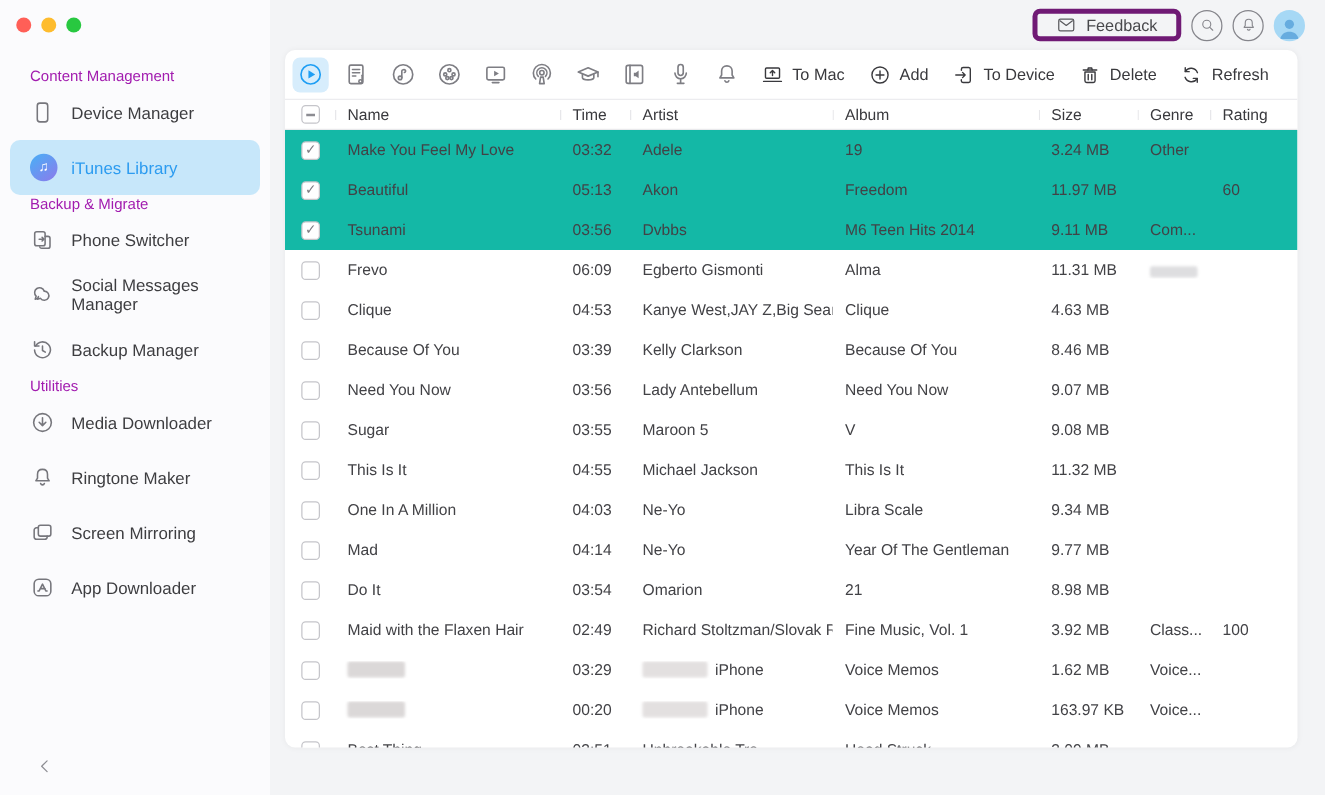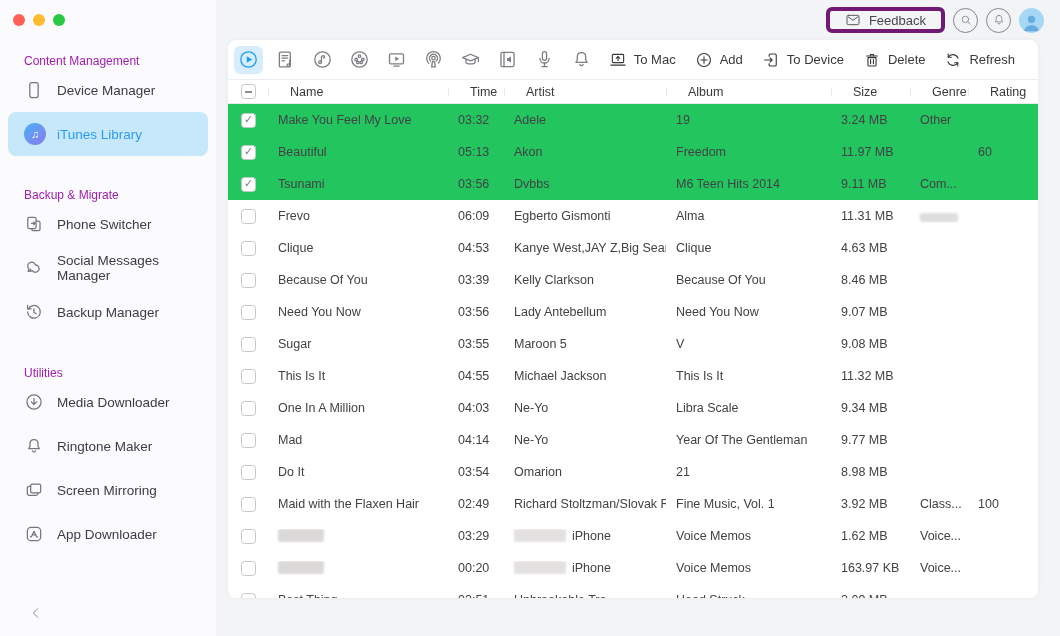--- a/index.html
+++ b/index.html
@@ -14,46 +14,46 @@
   .feedback-btn{display:flex;align-items:center;gap:8px;height:26px;padding:0 15px;border:4px solid #701a75;border-radius:6px;color:#48484C;font-size:13px;background:transparent;cursor:default}
   .feedback-btn .ic{width:16px;height:16px;color:#5A5A5E}
   .circle-btn{width:25px;height:25px;box-sizing:border-box;border:1.5px solid #85858B;border-radius:50%;display:flex;align-items:center;justify-content:center;color:#85858B;background:transparent}
   .circle-btn .ic{width:14px;height:14px}
   .avatar{width:25px;height:25px;border-radius:50%;background:#A6D8F5;overflow:hidden;display:flex;align-items:center;justify-content:center;color:#66ACDF}
   .avatar .ic{width:21px;height:21px;margin-top:4px}
 
   
   .sidebar{position:absolute;left:0;top:0;width:216px;height:636px;background:#FBFBFD;padding-top:54px;box-sizing:border-box}
   .section-label{padding-left:24px;font-size:12px;color:#a21caf;height:14px;line-height:14px}
-  .section-label.gap{margin-top:32px}
+  .section-label.gap{margin-top:0}
   .side-item{display:flex;align-items:center;height:44px;margin:0 8px;padding-left:16px;border-radius:8px;color:#3D3D40;font-size:13.5px;cursor:default}
   .side-item .ic{width:20px;height:20px;color:#76767C;margin-right:13px;flex:0 0 auto}
   .side-item.sel{background:#C7E7FA;color:#2D9CF0}
   .itunes-ic{width:22px;height:22px;border-radius:50%;background:linear-gradient(140deg,#55A6F4 20%,#8A7CEC 95%);color:#fff;display:flex;align-items:center;justify-content:center;font-size:11px;margin-right:11px;flex:0 0 auto}
   .collapse{position:absolute;left:28px;bottom:15px;width:16px;height:16px;color:#8E8E94}
 
   
   .card{position:absolute;left:228px;top:40px;width:810px;height:558px;background:#FFFFFF;border-radius:8px;box-shadow:0 0 5px rgba(0,0,0,.05);overflow:hidden}
   .toolbar{height:40px;display:flex;align-items:center;border-bottom:1px solid #ECECEF;padding:0 0 0 6px;box-sizing:border-box}
   .tabs{display:flex;align-items:center;gap:8px}
   .tab{width:29px;height:28px;border-radius:6px;display:flex;align-items:center;justify-content:center;color:#7E7E84;cursor:default}
   .tab .ic{width:21px;height:21px}
   .tab.sel{background:#D7EDFC;color:#1E9EF4}
   .actions{margin-left:auto;display:flex;align-items:flex-end;gap:19px;padding-right:23px}
   .action{display:flex;align-items:center;gap:7px;color:#39393D;font-size:13px;cursor:default}
   .action .ic{width:18px;height:18px}
 
   
   .thead{height:23px;display:flex;align-items:center;border-bottom:1px solid #E9E9EC;font-size:12.5px;color:#39393D}
-  .hcell{box-sizing:border-box;padding-left:22px;position:relative;white-space:nowrap;overflow:hidden}
+  .hcell{box-sizing:border-box;padding-left:10px;position:relative;white-space:nowrap;overflow:hidden}
   .hcell::before{content:"";position:absolute;left:0;top:3px;bottom:3px;width:1px;background:#E7E7EA}
   .cellc{width:40px;display:flex;justify-content:center;align-items:center;flex:0 0 auto}
   .c1{width:180px}.c2{width:56px}.c3{width:162px}.c4{width:165px}.c5{width:79px}.c6{width:58px}.c7{width:70px}
   .row{height:32px;display:flex;align-items:center;font-size:12.5px;color:#424246}
-  .row.sel{background:#22c55e}
+  .row.sel{background:#14b8a6}
   .cell{box-sizing:border-box;padding-left:10px;white-space:nowrap;overflow:hidden;flex:0 0 auto}
   .cb{width:15px;height:15px;box-sizing:border-box;border:1px solid #C5C5CA;border-radius:3.5px;background:#fff;position:relative;flex:0 0 auto}
   .cb.indet::after{content:"";position:absolute;left:3px;right:3px;top:6px;height:1.6px;background:#8C8C92}
   .cb.checked::after{content:"\2713";position:absolute;left:2.5px;top:-1px;font-size:11px;color:#7C7C82}
   .rblock{display:inline-block;height:13px;background:#DBD8D8;border-radius:2px;filter:blur(1.3px);vertical-align:-2px}
   .nameb{width:46px}
   .artb{width:52px;margin-right:6px;background:#E3E0E0}
   .genb{width:38px;height:9px;background:#DEDEE0}
 </style>
 </head>

